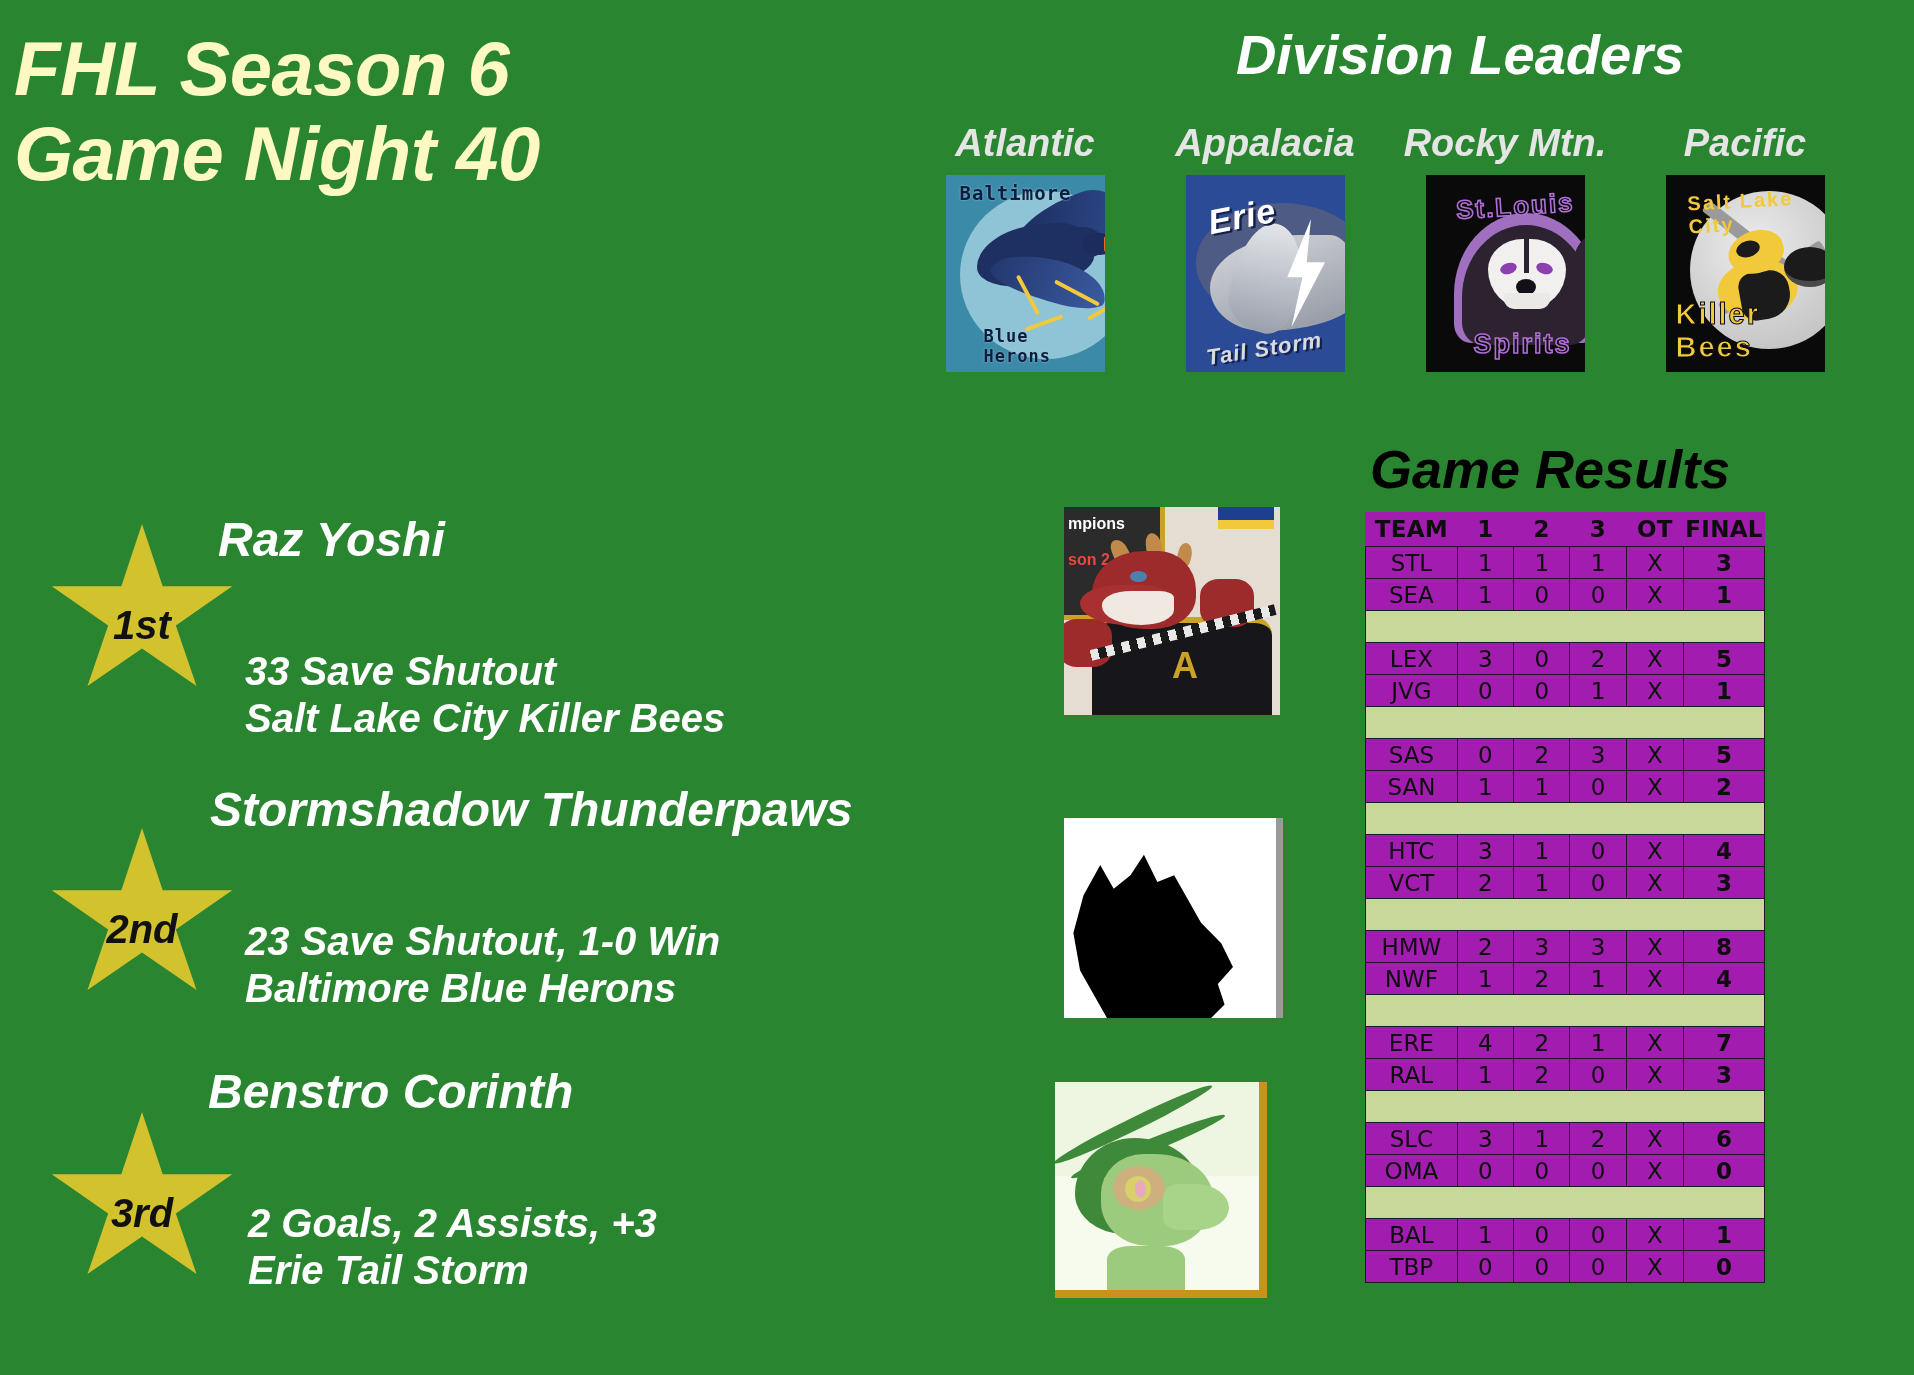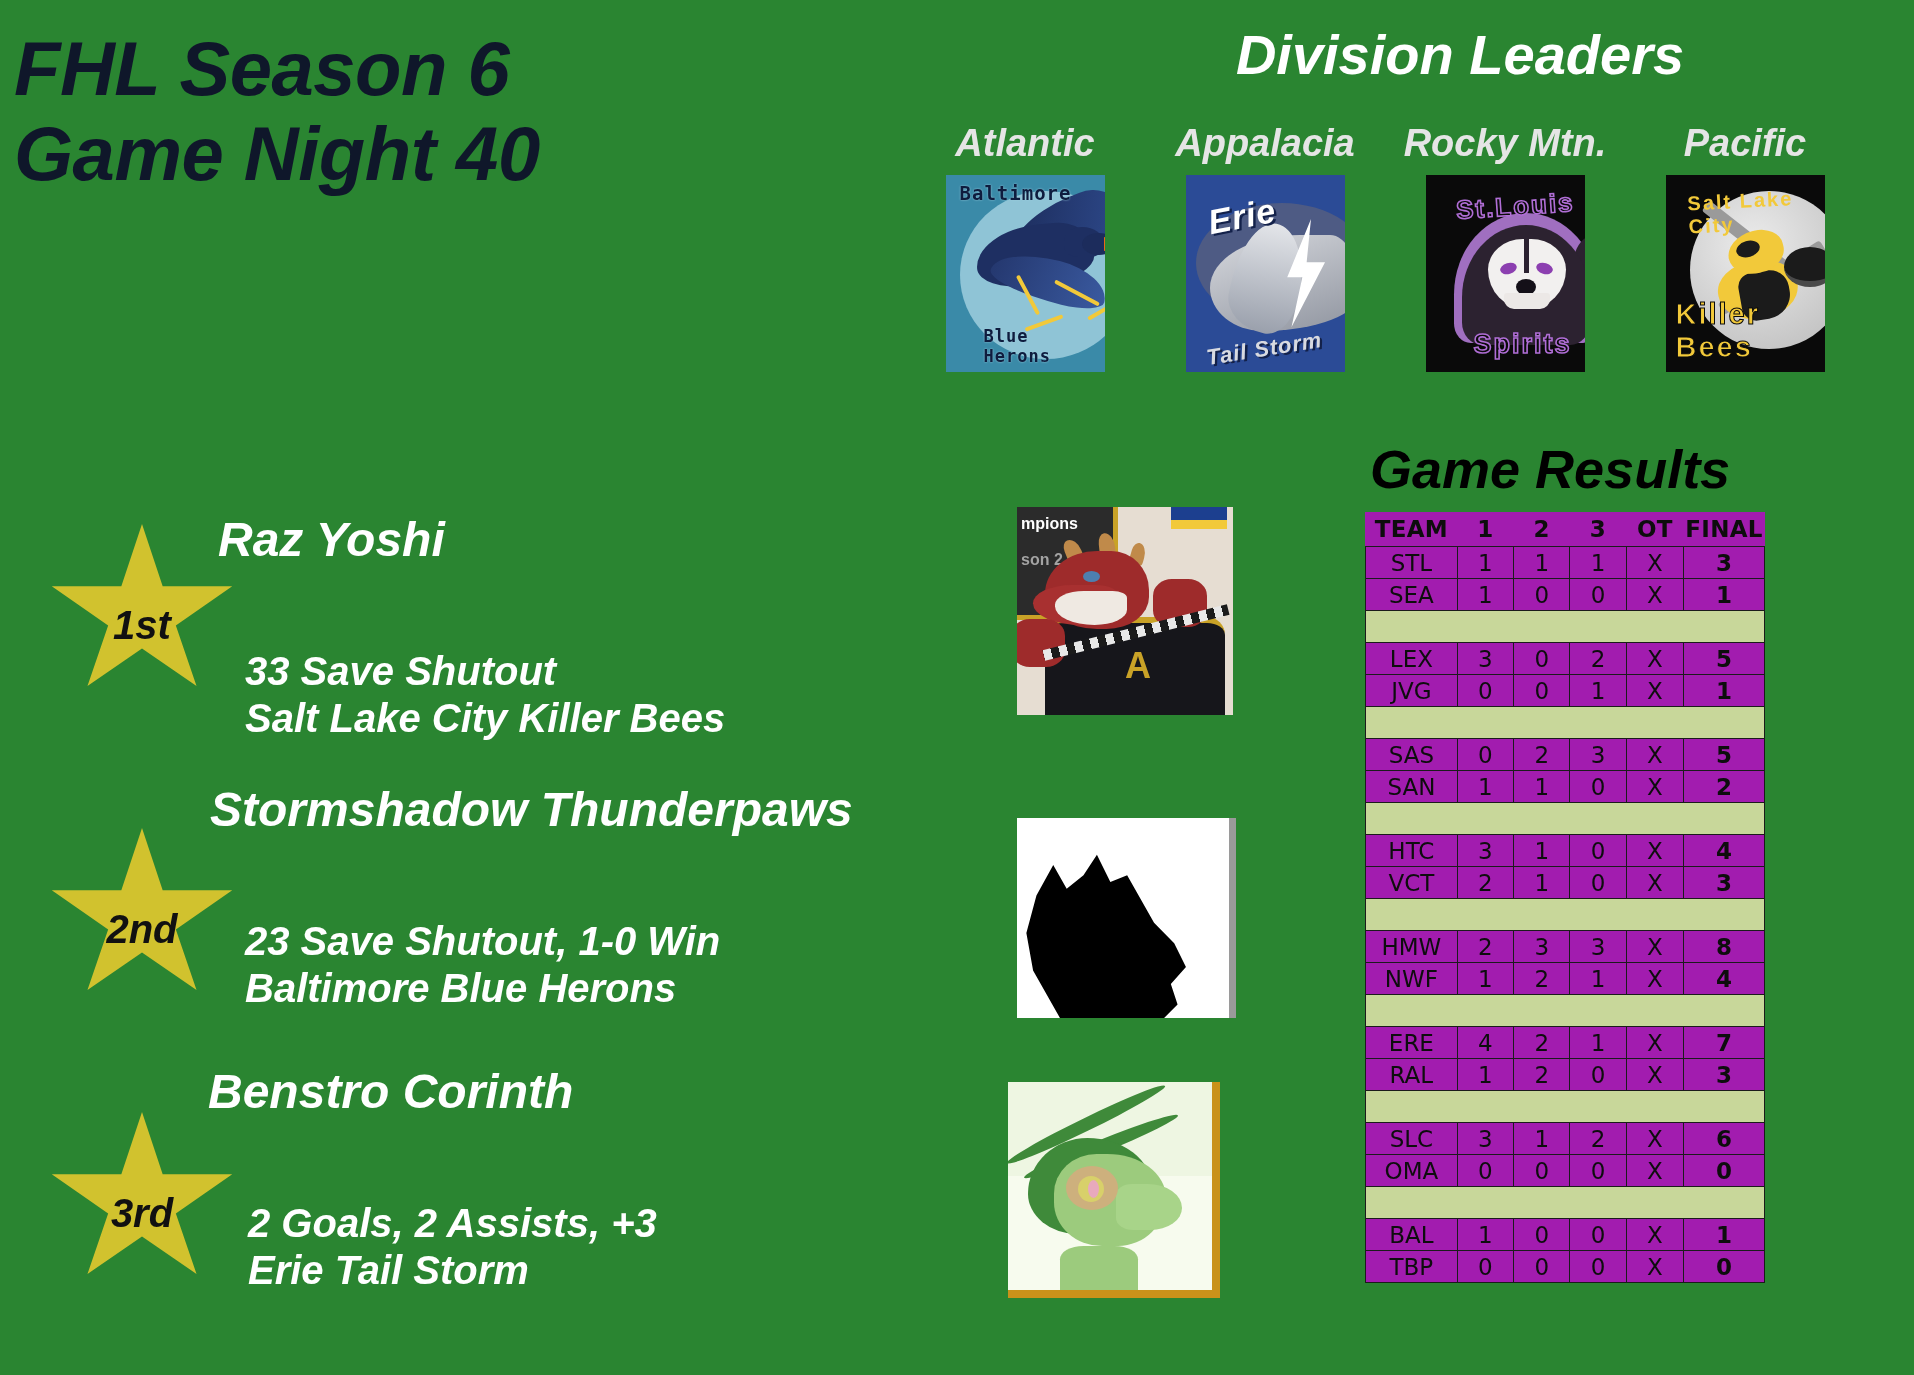--- a/index.html
+++ b/index.html
@@ -9,21 +9,21 @@
     background:#2a8531;
     font-family:"Liberation Sans","DejaVu Sans",sans-serif;
     overflow:hidden;position:relative;
   }
   .stage{position:absolute;left:0;top:0;width:1914px;height:1375px;}
   .abs{position:absolute;}
 
   
   #main-title{
     left:14px;top:26px;width:760px;
-    color:#0f172a;font-size:76px;font-weight:bold;font-style:italic;
+    color:#fef9c3;font-size:76px;font-weight:bold;font-style:italic;
     line-height:1.12;letter-spacing:-0.5px;white-space:pre-line;
   }
 
   
   #division-heading{
     left:1200px;top:22px;width:520px;text-align:center;
     color:#ffffff;font-size:56px;font-weight:bold;font-style:italic;
   }
   .division-cols{left:905px;top:122px;width:960px;display:flex;}
   .division-col{width:240px;display:flex;flex-direction:column;align-items:center;}
@@ -132,28 +132,28 @@
   }
   .honor-name{
     color:#ffffff;font-size:48px;font-weight:bold;font-style:italic;white-space:nowrap;
   }
   .honor-stat{
     color:#ffffff;font-size:40px;font-weight:bold;font-style:italic;
     line-height:1.18;white-space:pre-line;
   }
 
   
-  .thumb{position:absolute;overflow:hidden;}
+  .thumb{position:absolute;overflow:hidden;margin-left:47px;}
 
   
   .p1{background:#e6ddd2;}
   .p1-board{position:absolute;left:0;top:0;width:96px;height:108px;background:#2b2b2b;
     border-right:5px solid #c9a227;border-bottom:5px solid #c9a227;}
   .p1-board-t{position:absolute;left:4px;top:8px;color:#ffffff;font-size:16px;font-weight:bold;}
-  .p1-board-t2{position:absolute;left:4px;top:44px;color:#a3a3a3;font-size:16px;font-weight:bold;}
+  .p1-board-t2{position:absolute;left:4px;top:44px;color:#ef4444;font-size:16px;font-weight:bold;}
   .p1-flag{position:absolute;right:6px;top:0;width:56px;height:22px;
     background:linear-gradient(#1c3f8f 60%,#f2c93a 60%);}
   .p1-jersey{position:absolute;left:28px;bottom:0;width:180px;height:92px;background:#16161b;
     border-top:6px solid #c9a227;border-radius:18px 18px 0 0;}
   .p1-A{position:absolute;left:108px;bottom:28px;color:#c9a227;font-size:36px;font-weight:bold;}
   .p1-head{position:absolute;left:28px;top:44px;width:104px;height:78px;background:#9e2b2b;
     border-radius:55% 40% 45% 55%/60% 55% 45% 50%;}
   .p1-snout{position:absolute;left:16px;top:78px;width:86px;height:40px;background:#a83030;
     border-radius:50% 30% 30% 60%;}
   .p1-muzzle{position:absolute;left:38px;top:84px;width:72px;height:34px;background:#efe9e2;

